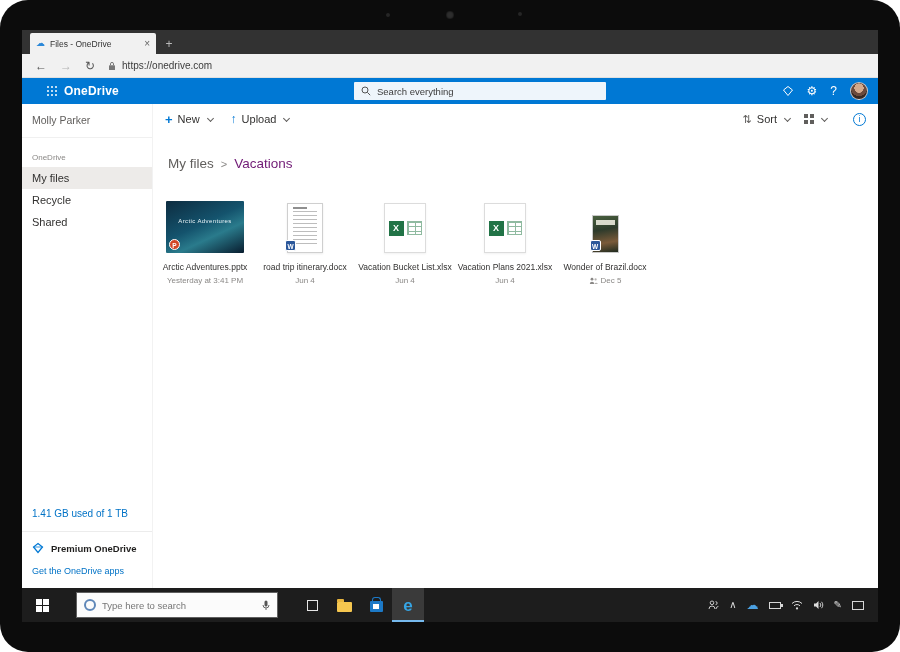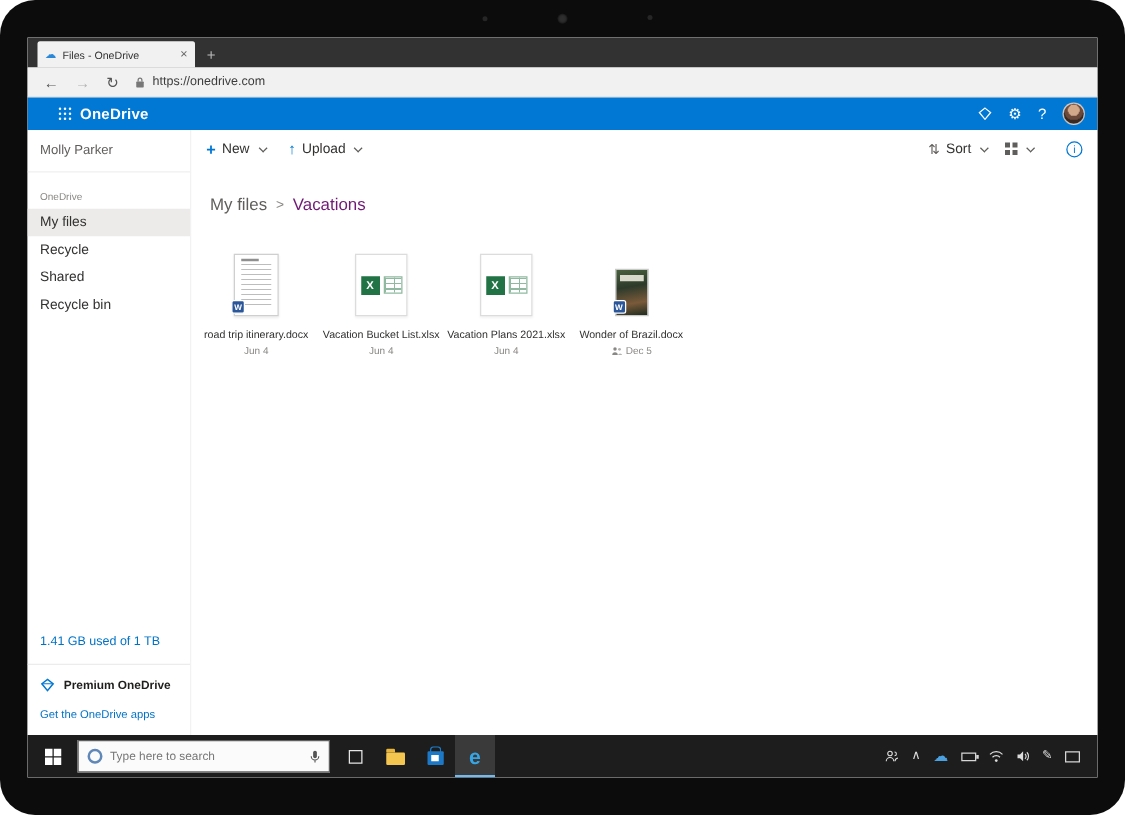--- a/index.html
+++ b/index.html
@@ -101,21 +101,21 @@
     background:linear-gradient(170deg,#49603e 0%,#2d3a2b 38%,#7a5a39 72%,#1f2b1e 100%); }
   .small-band { position:absolute; top:4px; left:3px; right:3px; height:5px; background:rgba(245,242,230,.85); }
 
   .shared-ppl { display:inline-flex; }
 
   
   .taskbar { height:34px; background:#1d1d1d; display:flex; align-items:center; padding:0 4px; flex:none; }
   .tb-btn { width:32px; height:34px; display:flex; align-items:center; justify-content:center; }
   .win-logo { width:13px; height:13px; display:grid; grid-template-columns:1fr 1fr; grid-template-rows:1fr 1fr; gap:1px; }
   .win-logo span { background:#fff; }
-  .tb-search { width:202px; height:26px; background:#fbfbfb; border:1px solid #5f5f5f; display:flex; align-items:center; gap:6px; padding:0 7px; margin:0 4px; }
+  .tb-search { width:202px; height:26px; background:#fbfbfb; border:1px solid #5f5f5f; display:flex; align-items:center; gap:6px; padding:0 7px; margin:0 18px; }
   .cortana-ring { width:12px; height:12px; border:2px solid #5f87b8; border-radius:50%; flex:none; }
   .tb-search input { flex:1; border:0; background:transparent; font-size:9.5px; color:#666; outline:none; font-family:"Liberation Sans", sans-serif; min-width:0; }
   .tb-search input::placeholder { color:#767676; opacity:1; }
   .taskview-icon { width:11px; height:11px; border:1px solid #e6e6e6; }
   .folder-icon { width:15px; height:10px; background:#f5c64f; border-radius:1px; position:relative; margin-top:3px; }
   .folder-icon::before { content:""; position:absolute; top:-3px; left:0; width:7px; height:3px; background:#e8b53e; border-radius:1px 1px 0 0; }
   .store-icon { width:13px; height:11px; background:#1c79c7; border-radius:1px; position:relative; margin-top:2px; display:flex; align-items:center; justify-content:center; }
   .store-icon::before { content:""; position:absolute; top:-4px; width:7px; height:4px; border:1.5px solid #1c79c7; border-bottom:0; border-radius:3px 3px 0 0; }
   .store-flag { width:6px; height:5px; background:#fff; }
   .edge-btn { background:#3a3a3a; box-shadow:inset 0 -2px 0 #76b9ed; }
@@ -157,39 +157,45 @@
         </svg>
         <span>https://onedrive.com</span>
       </span>
     </div>
 
     <div class="bluebar">
       <div class="waffle-btn">
         <span class="waffle"></span>
       </div>
       <span class="brand">OneDrive</span>
+      <div class="hdr-search">
+        <svg width="10" height="10" viewBox="0 0 10 10">
+          <circle cx="4" cy="4" r="3" fill="none" stroke="#555" stroke-width="1"></circle>
+          <line x1="6.4" y1="6.4" x2="9.2" y2="9.2" stroke="#555" stroke-width="1"></line>
+        </svg>
+        <input type="text" placeholder="Search everything" style="">
+      </div>
       <div class="hdr-right">
         <svg width="12" height="12" viewBox="0 0 12 12">
           <polygon points="6,1.5 10.5,5 6,10.5 1.5,5" fill="none" stroke="#fff" stroke-width="1"></polygon>
         </svg>
         <span class="hdr-icon">⚙</span>
         <span class="hdr-icon">?</span>
         <span class="avatar"></span>
       </div>
     </div>
 
     <div class="app">
 
       <aside class="sidebar">
         <div class="user-row">Molly Parker</div>
         <div class="section-label">OneDrive</div>
         <div class="nav-item active">My files</div>
         <div class="nav-item">Recycle</div>
         <div class="nav-item">Shared</div>
-        <div class="nav-item">Recycle bin</div>
 
         <div class="sidebar-bottom">
           <a class="storage-link">1.41 GB used of 1 TB</a>
           <div class="premium-row">
             <svg width="12" height="12" viewBox="0 0 12 12">
               <polygon points="6,1.5 10.5,5 6,10.5 1.5,5" fill="none" stroke="#0078d4" stroke-width="1.2"></polygon>
               <line x1="1.5" y1="5" x2="10.5" y2="5" stroke="#0078d4" stroke-width="0.8"></line>
             </svg>
             <span>Premium OneDrive</span>
           </div>
@@ -230,20 +236,32 @@
         </div>
 
         <div class="breadcrumb">
           <span class="crumb-root">My files</span>
           <span class="crumb-sep">&gt;</span>
           <span class="crumb-current">Vacations</span>
         </div>
 
         <div class="tiles">
 
+          <div class="tile">
+            <div class="thumb-wrap">
+              <div class="thumb-slide">
+                <span class="thumb-caption">Arctic Adventures</span>
+                <span class="badge badge-ppt">P</span>
+              </div>
+            </div>
+            <div class="file-name">Arctic Adventures.pptx</div>
+            <div class="file-meta">
+                <span>Yesterday at 3:41 PM</span>
+              </div>
+          </div>
 
           <div class="tile">
             <div class="thumb-wrap">
               <div class="thumb-doc">
                 <span class="doc-head"></span>
                 <span class="doc-lines"></span>
                 <span class="badge badge-word">W</span>
               </div>
             </div>
             <div class="file-name">road trip itinerary.docx</div>

